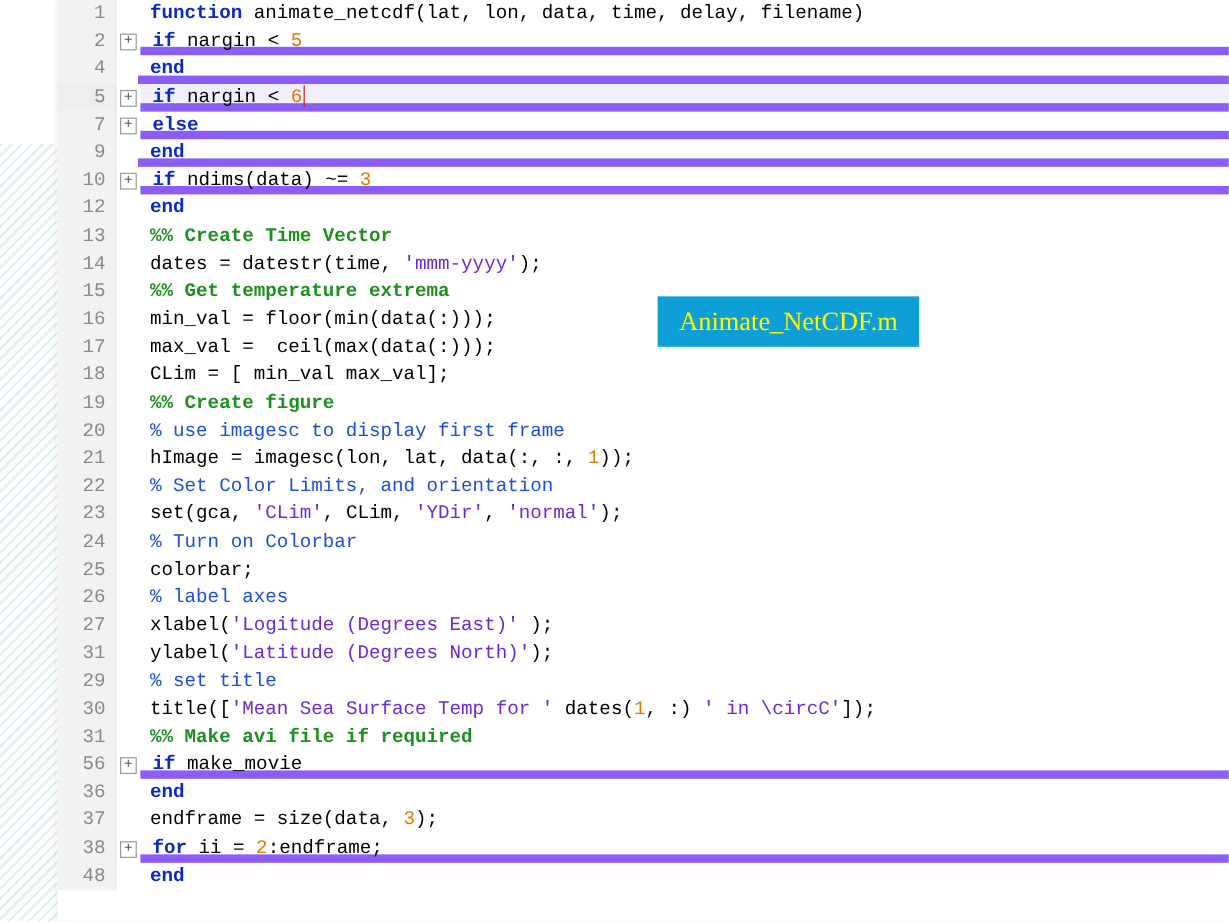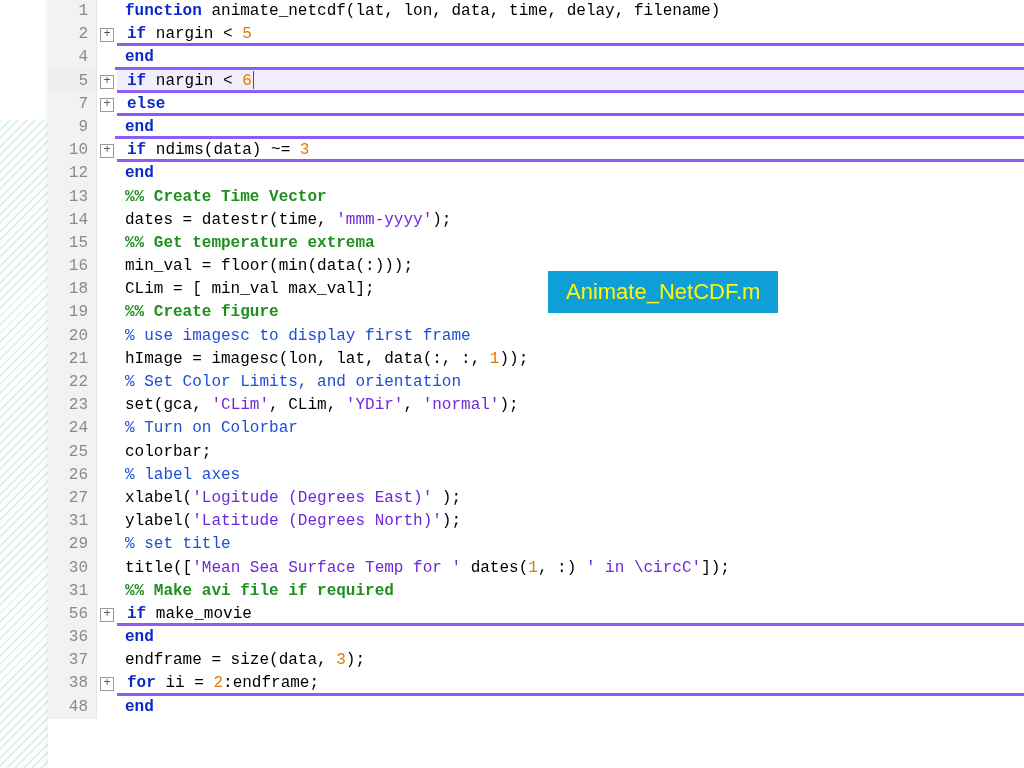--- a/index.html
+++ b/index.html
@@ -88,21 +88,21 @@
     cursor: pointer;
   }
   .codecell {
     flex: 1;
     padding-left: 10px;
     color: #222;
     position: relative;
   }
   .line.hl .codecell { background: #f1eefc; }
   .line.hl .gutter   { background: #eeeeee; }
-  .line.sep .codecell { border-bottom: 3px solid #8b5cf6; }
+  .line.sep .codecell { border-bottom: 7px solid #8b5cf6; }
   .line .codecell .caret {
     display:inline-block;
     width:0;
     border-left:1px solid #c02020;
     height:18px;
     vertical-align:middle;
     margin-left:1px;
   }
 
   .kw   { color: #0a29c8; font-weight: bold; }   
@@ -110,25 +110,24 @@
   .str  { color: #6d28d9; }                      
   .cmt  { color: #1d4ed8; }                      
   .sec  { color: #1f8f1f; font-weight: bold; }   
   .id   { color: #000000; }                         
   .fn   { color: #0a29c8; font-weight: bold; }   
 
   .badge {
     position: absolute;
     background: #0d9fd6;
     color: #fff704;
-    font-family: Liberation Sans, sans-serif;
+    font-family: Liberation Serif, serif;
     font-size: 22px;
     padding: 8px 18px;
     z-index: 50;
-    margin-top: 24px;
   }
 </style>
 </head>
 <body>
 
 <div class="slide-bg">
   <div class="swoosh a"></div>
   <div class="swoosh b"></div>
   <div class="swoosh c"></div>
   <div class="hatch"></div>
@@ -139,20 +138,21 @@
       <div class="line sep"><div class="gutter">4</div><div class="fold"></div><div class="codecell"><span class="kw">end</span></div></div>
       <div class="line hl sep"><div class="gutter">5</div><div class="fold box">+</div><div class="codecell"><span class="kw">if </span><span class="id">nargin &lt; </span><span class="num">6</span><span class="caret"></span></div></div>
       <div class="line sep"><div class="gutter">7</div><div class="fold box">+</div><div class="codecell"><span class="kw">else</span></div></div>
       <div class="line sep"><div class="gutter">9</div><div class="fold"></div><div class="codecell"><span class="kw">end</span></div></div>
       <div class="line sep"><div class="gutter">10</div><div class="fold box">+</div><div class="codecell"><span class="kw">if </span><span class="id">ndims(data) ~= </span><span class="num">3</span></div></div>
       <div class="line"><div class="gutter">12</div><div class="fold"></div><div class="codecell"><span class="kw">end</span></div></div>
       <div class="line"><div class="gutter">13</div><div class="fold"></div><div class="codecell"><span class="sec">%% Create Time Vector</span></div></div>
       <div class="line"><div class="gutter">14</div><div class="fold"></div><div class="codecell"><span class="id">dates = datestr(time, </span><span class="str">'mmm-yyyy'</span><span class="id">);</span></div></div>
       <div class="line"><div class="gutter">15</div><div class="fold"></div><div class="codecell"><span class="sec">%% Get temperature extrema</span></div></div>
       <div class="line"><div class="gutter">16</div><div class="fold"></div><div class="codecell"><span class="id">min_val = floor(min(data(:)));</span></div></div>
+      <div class="line"><div class="gutter">17</div><div class="fold"></div><div class="codecell"><span class="id">max_val =  ceil(max(data(:)));</span></div></div>
       <div class="line"><div class="gutter">18</div><div class="fold"></div><div class="codecell"><span class="id">CLim = [ min_val max_val];</span></div></div>
       <div class="line"><div class="gutter">19</div><div class="fold"></div><div class="codecell"><span class="sec">%% Create figure</span></div></div>
       <div class="line"><div class="gutter">20</div><div class="fold"></div><div class="codecell"><span class="cmt">% use imagesc to display first frame</span></div></div>
       <div class="line"><div class="gutter">21</div><div class="fold"></div><div class="codecell"><span class="id">hImage = imagesc(lon, lat, data(:, :, </span><span class="num">1</span><span class="id">));</span></div></div>
       <div class="line"><div class="gutter">22</div><div class="fold"></div><div class="codecell"><span class="cmt">% Set Color Limits, and orientation</span></div></div>
       <div class="line"><div class="gutter">23</div><div class="fold"></div><div class="codecell"><span class="id">set(gca, </span><span class="str">'CLim'</span><span class="id">, CLim, </span><span class="str">'YDir'</span><span class="id">, </span><span class="str">'normal'</span><span class="id">);</span></div></div>
       <div class="line"><div class="gutter">24</div><div class="fold"></div><div class="codecell"><span class="cmt">% Turn on Colorbar</span></div></div>
       <div class="line"><div class="gutter">25</div><div class="fold"></div><div class="codecell"><span class="id">colorbar;</span></div></div>
       <div class="line"><div class="gutter">26</div><div class="fold"></div><div class="codecell"><span class="cmt">% label axes</span></div></div>
       <div class="line"><div class="gutter">27</div><div class="fold"></div><div class="codecell"><span class="id">xlabel(</span><span class="str">'Logitude (Degrees East)' </span><span class="id">);</span></div></div>

